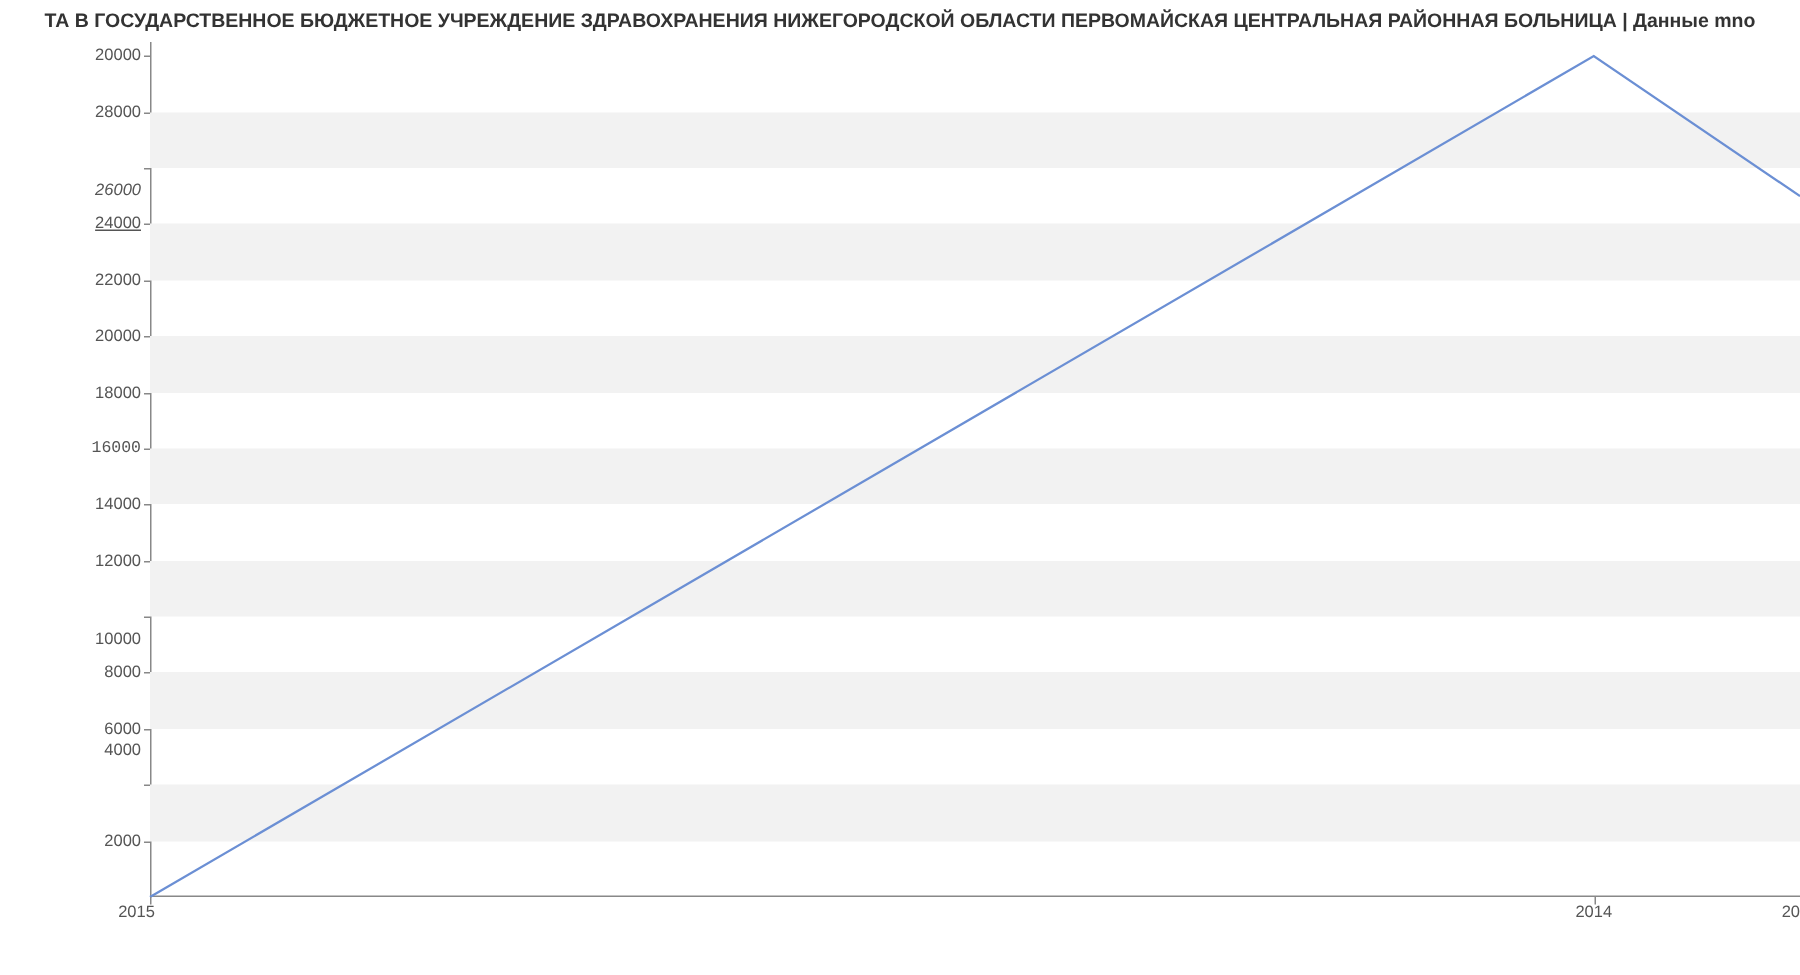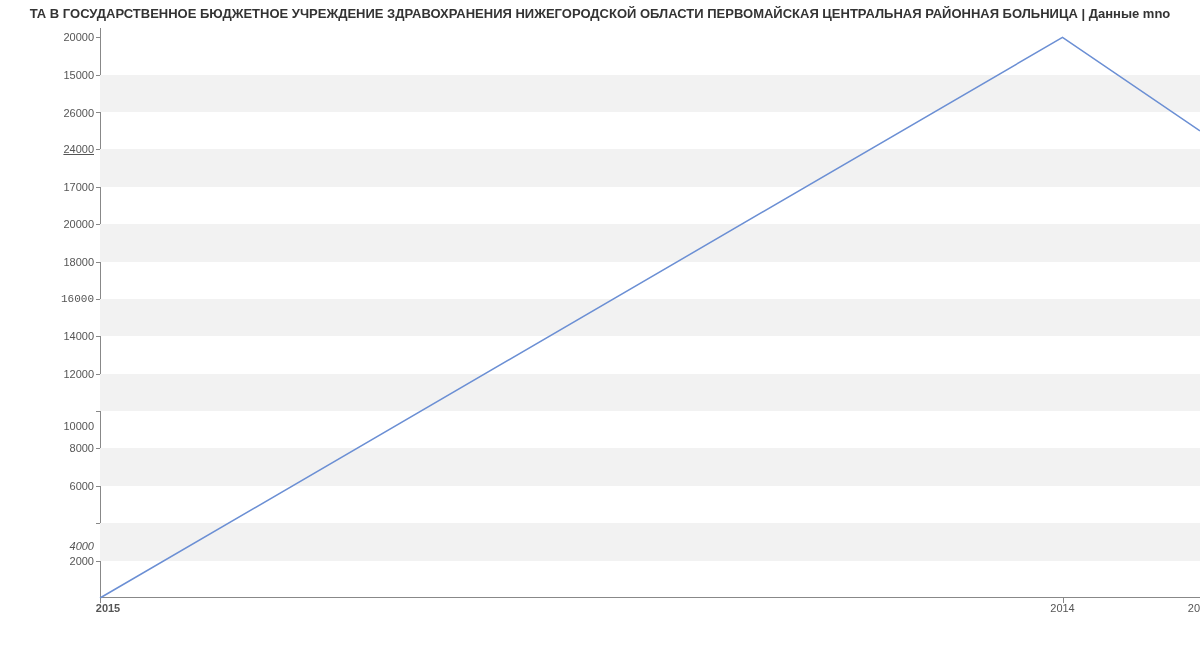--- a/index.html
+++ b/index.html
@@ -34,49 +34,49 @@
         <div class="grid-band" style="top: 46.7213px; height: 37.377px;"></div>
       </div>
     <svg class="line-layer" viewBox="0 0 1100 570" preserveAspectRatio="none">
       <polyline id="series" class="series-line" points="0,570 962.5,9.34426229508199 1100,102.7868852459016"></polyline>
     </svg>
   </div>
 
   <div id="y-axis">
       <div class="y-tick-label" style="top: 560.623px;">2000</div>
       <div class="y-tick-mark" style="top: 560.623px;"></div>
-      <div class="y-tick-label" style="top: 546px; font-style: italic;">4000</div>
+      <div class="y-tick-label" style="top: 500px;">4000</div>
       <div class="y-tick-mark" style="top: 523.246px;"></div>
       <div class="y-tick-label" style="top: 485.869px;">6000</div>
       <div class="y-tick-mark" style="top: 485.869px;"></div>
       <div class="y-tick-label" style="top: 448.492px;">8000</div>
       <div class="y-tick-mark" style="top: 448.492px;"></div>
       <div class="y-tick-label" style="top: 426px;">10000</div>
       <div class="y-tick-mark" style="top: 411.115px;"></div>
       <div class="y-tick-label" style="top: 373.738px;">12000</div>
       <div class="y-tick-mark" style="top: 373.738px;"></div>
       <div class="y-tick-label" style="top: 336.361px;">14000</div>
       <div class="y-tick-mark" style="top: 336.361px;"></div>
       <div class="y-tick-label" style="top: 298.984px; font-family: Liberation Mono, monospace;">16000</div>
       <div class="y-tick-mark" style="top: 298.984px;"></div>
       <div class="y-tick-label" style="top: 261.607px;">18000</div>
       <div class="y-tick-mark" style="top: 261.607px;"></div>
       <div class="y-tick-label" style="top: 224.23px;">20000</div>
       <div class="y-tick-mark" style="top: 224.23px;"></div>
-      <div class="y-tick-label" style="top: 186.852px;">17000</div>
+      <div class="y-tick-label" style="top: 186.852px;">22000</div>
       <div class="y-tick-mark" style="top: 186.852px;"></div>
       <div class="y-tick-label" style="top: 149.475px; text-decoration: underline;">24000</div>
       <div class="y-tick-mark" style="top: 149.475px;"></div>
-      <div class="y-tick-label" style="top: 113px;">26000</div>
+      <div class="y-tick-label" style="top: 127px; font-style: italic;">26000</div>
       <div class="y-tick-mark" style="top: 112.098px;"></div>
-      <div class="y-tick-label" style="top: 74.7213px;">15000</div>
+      <div class="y-tick-label" style="top: 74.7213px;">28000</div>
       <div class="y-tick-mark" style="top: 74.7213px;"></div>
       <div class="y-tick-label" style="top: 37.3443px;">20000</div>
       <div class="y-tick-mark" style="top: 37.3443px;"></div>
     </div>
   <div id="x-axis">
-      <div class="x-tick-label" style="left: 108px; font-weight: bold;">2015</div>
+      <div class="x-tick-label" style="left: 91px;">2015</div>
       <div class="x-tick-mark" style="left: 100px;"></div>
       <div class="x-tick-label" style="left: 1062.5px;">2014</div>
       <div class="x-tick-mark" style="left: 1062.5px;"></div>
       <div class="x-tick-label" style="left: 1200px;">2023</div>
     </div>
 </div>
 
 </body></html>

